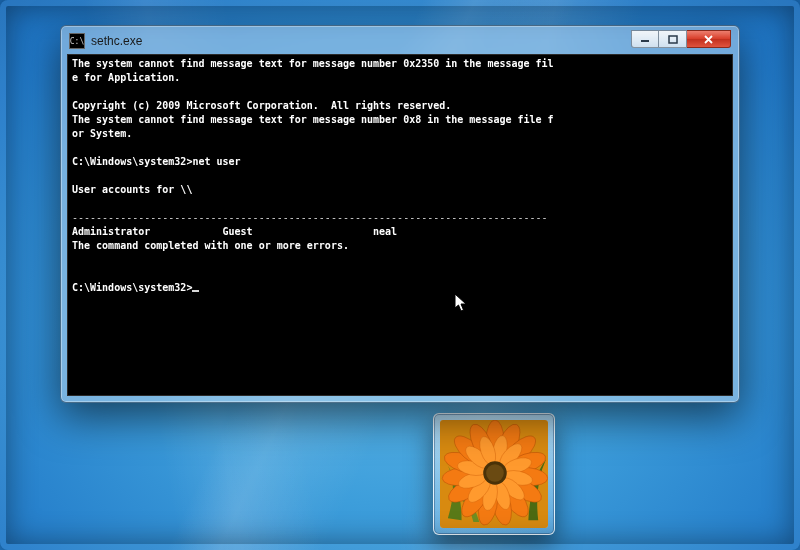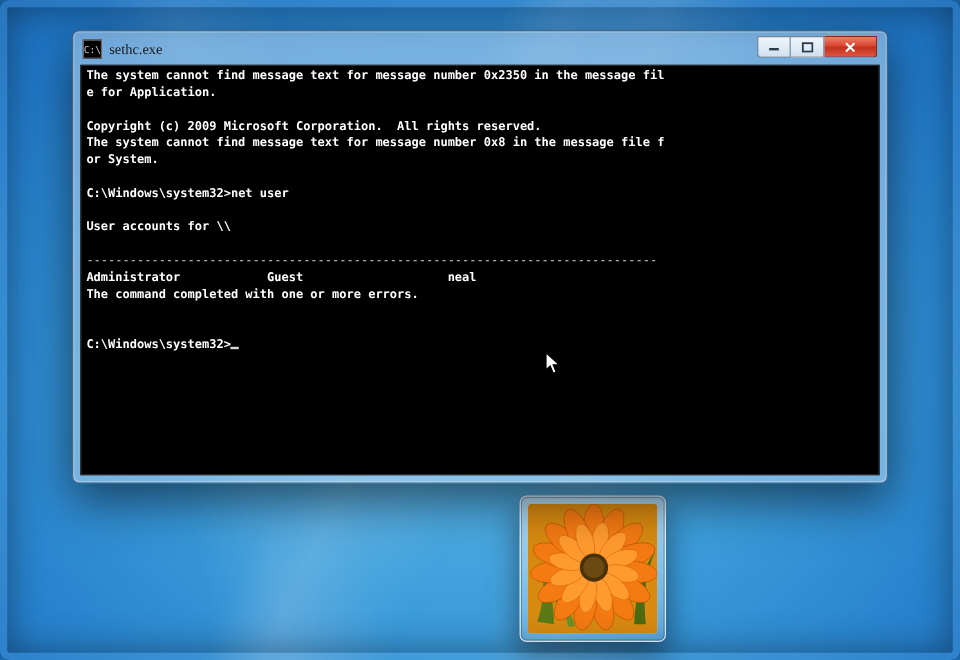--- a/index.html
+++ b/index.html
@@ -50,21 +50,21 @@
       color: #1a1a1a;
       font-size: 12px;
     }
     .sys-icon {
       width: 16px; height: 16px; margin-right: 6px;
       display: inline-flex; align-items: center; justify-content: center;
       background: #000; color: #c8c8c8;
       font-size: 8px; font-family: monospace;
       border: 1px solid #666;
     }
-    .title-text { flex: 0 0 auto; font-family: Liberation Serif, serif; }
+    .title-text { flex: 0 0 auto; }
     .drag-area { flex: 1 1 auto; height: 100%; }
     .win-controls { display: flex; gap: 0; margin-top: -4px; }
     .win-btn {
       width: 28px; height: 18px;
       border: 1px solid rgba(60,80,100,0.6);
       background: linear-gradient(#f4f8fc, #cfe0ef);
       display: flex; align-items: center; justify-content: center;
       font-size: 10px; color: #2a3a4a;
     }
     .win-btn + .win-btn { border-left: none; }

